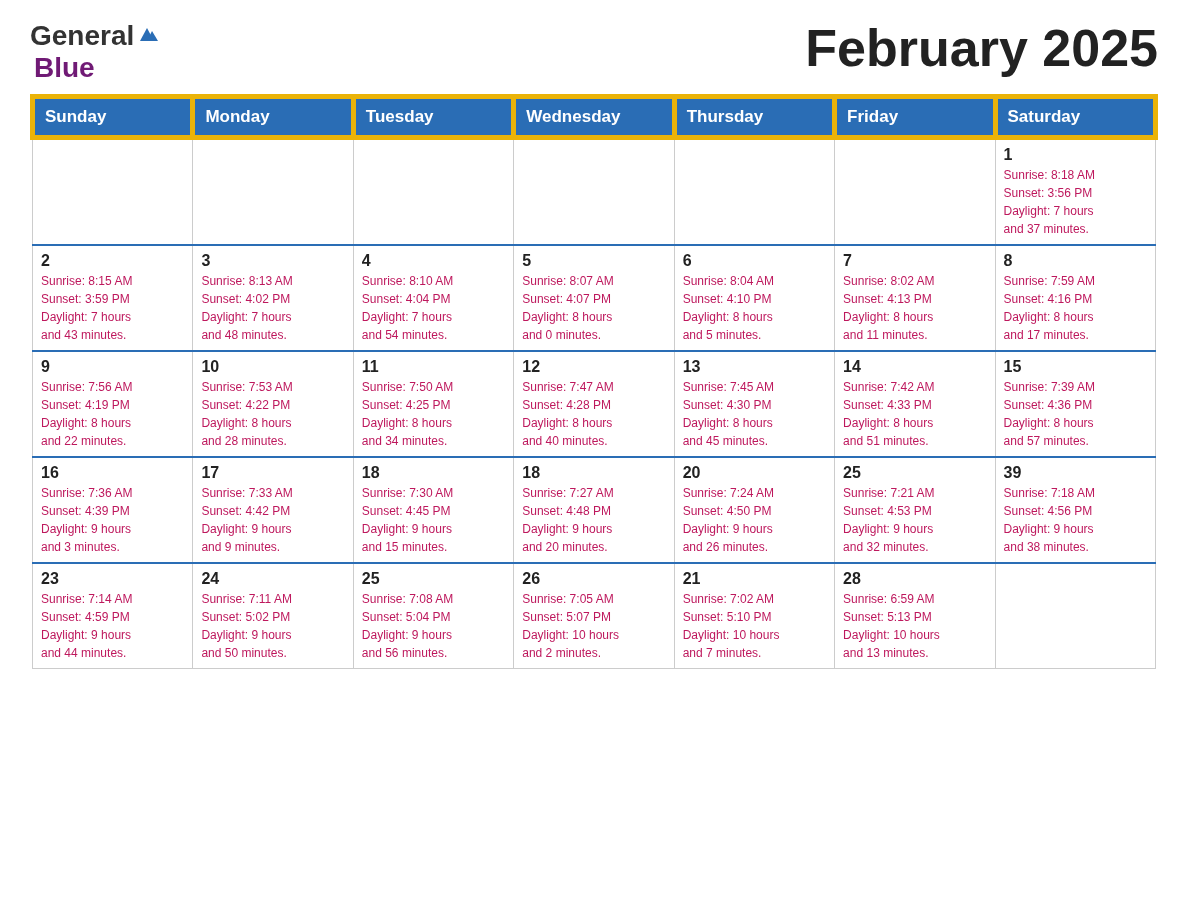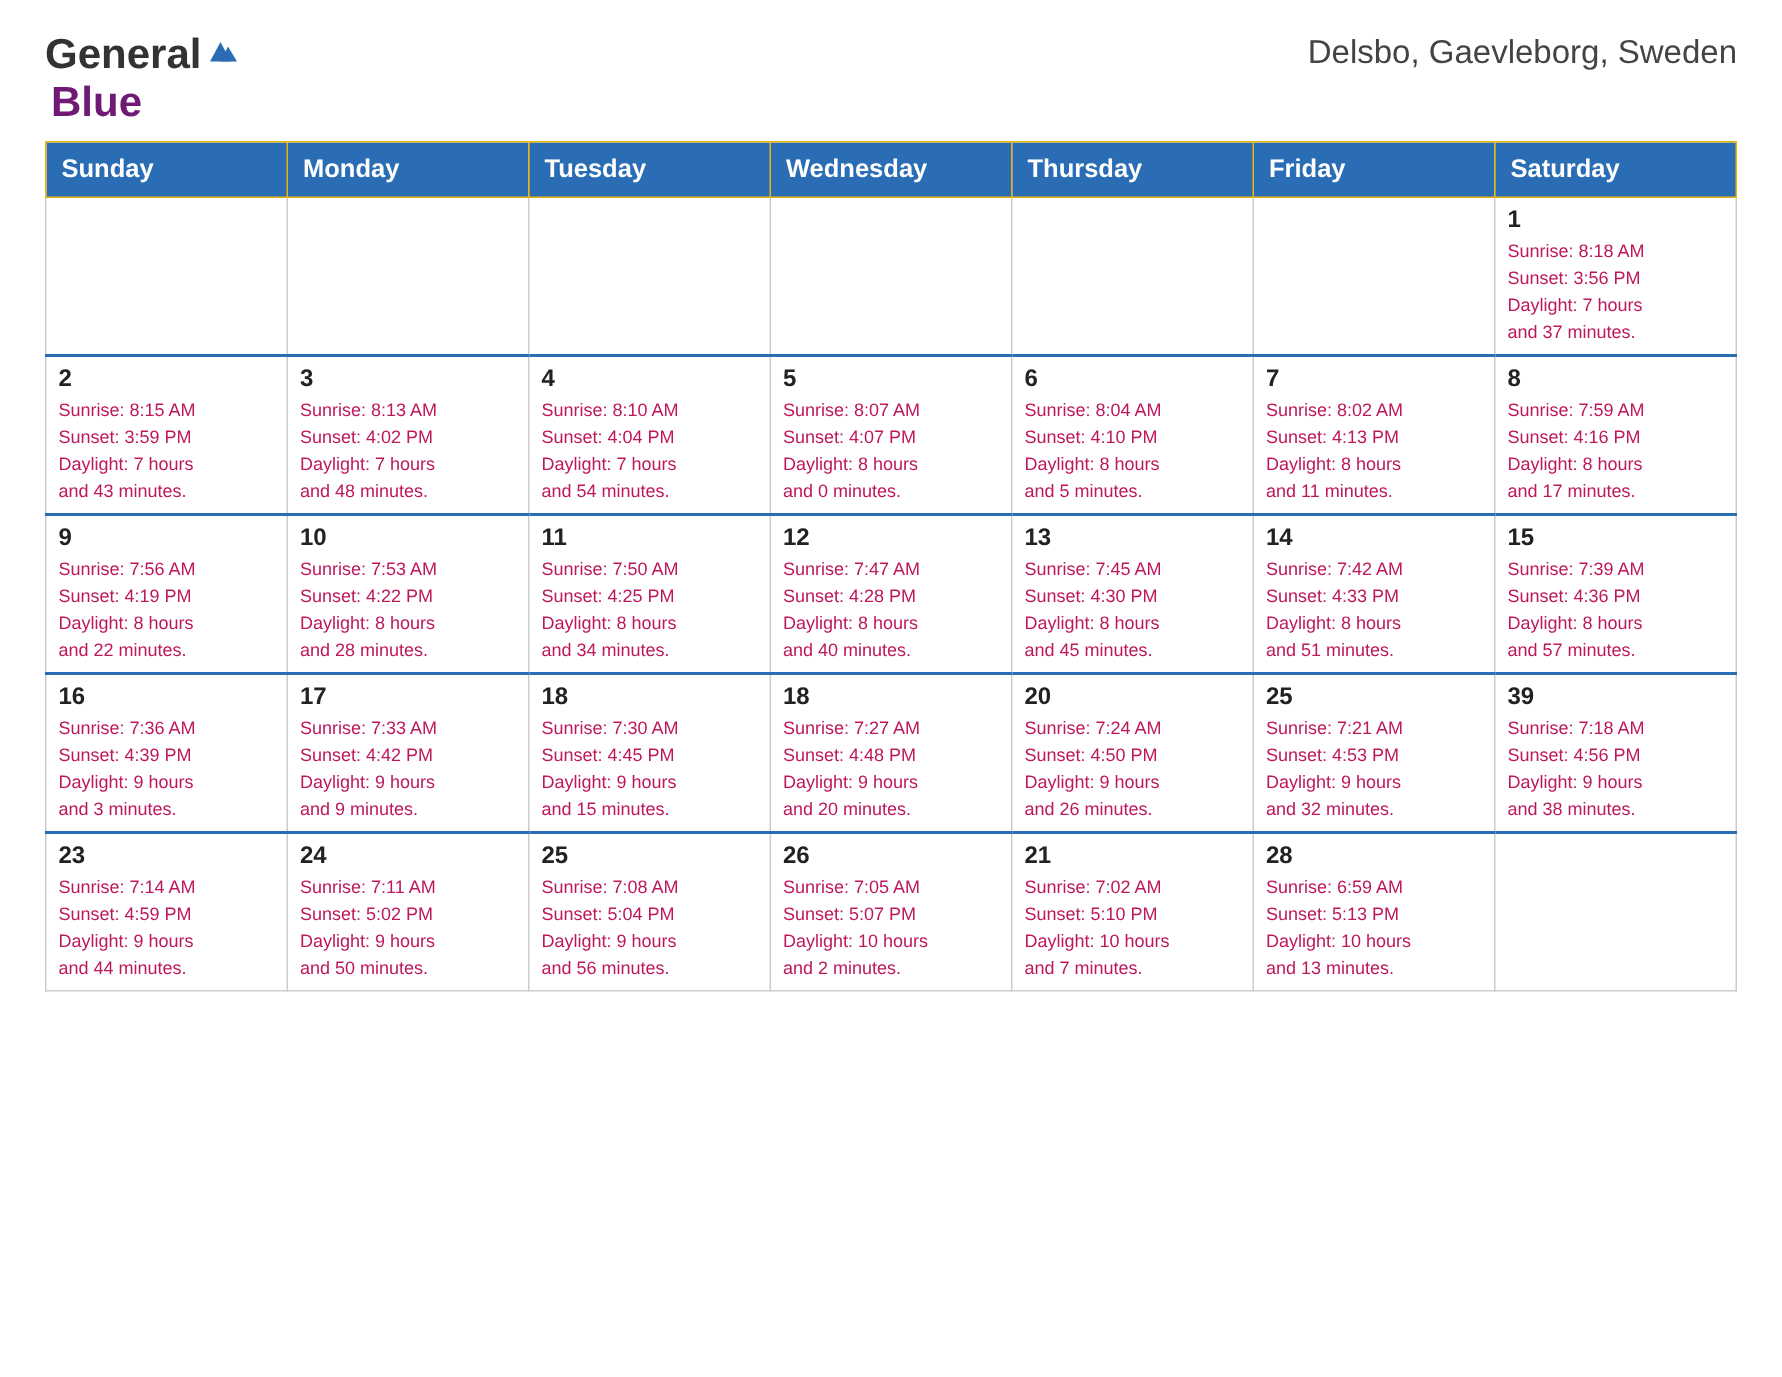--- a/index.html
+++ b/index.html
@@ -41,21 +41,21 @@
       border-collapse: collapse;
       margin-top: 8px;
     }
     .calendar th {
       background-color: #2a6db5;
       color: #fff;
       font-size: 17px;
       font-weight: bold;
       padding: 8px 10px;
       text-align: left;
-      border: 1px solid #eab308;
+      border: 5px solid #eab308;
     }
     .calendar td {
       vertical-align: top;
       border: 1px solid #ccc;
       padding: 6px 8px;
       width: calc(100% / 7);
       min-height: 110px;
       font-size: 12.5px;
       color: #333;
       background: #fff;
@@ -91,21 +91,21 @@
           <polygon points="4,18 18,18 11,5" fill="#2a6db5"></polygon>
           <polygon points="11,18 22,18 16,8" fill="#2a6db5"></polygon>
         </svg>
       </span>
     </div>
     <div>
       <span style="font-size:28px;font-weight:bold;color:#701a75;margin-left:4px;">Blue</span>
     </div>
   </div>
   <div class="title-block">
-    <div class="calendar-subtitle">Delsbo, Gaevleborg, Sweden</div>
+    <div class="calendar-title">February 2025</div>
   </div>
 </div>
 
 <table class="calendar">
   <thead>
     <tr>
     <th>Sunday</th>
         <th>Monday</th>
         <th>Tuesday</th>
         <th>Wednesday</th>

